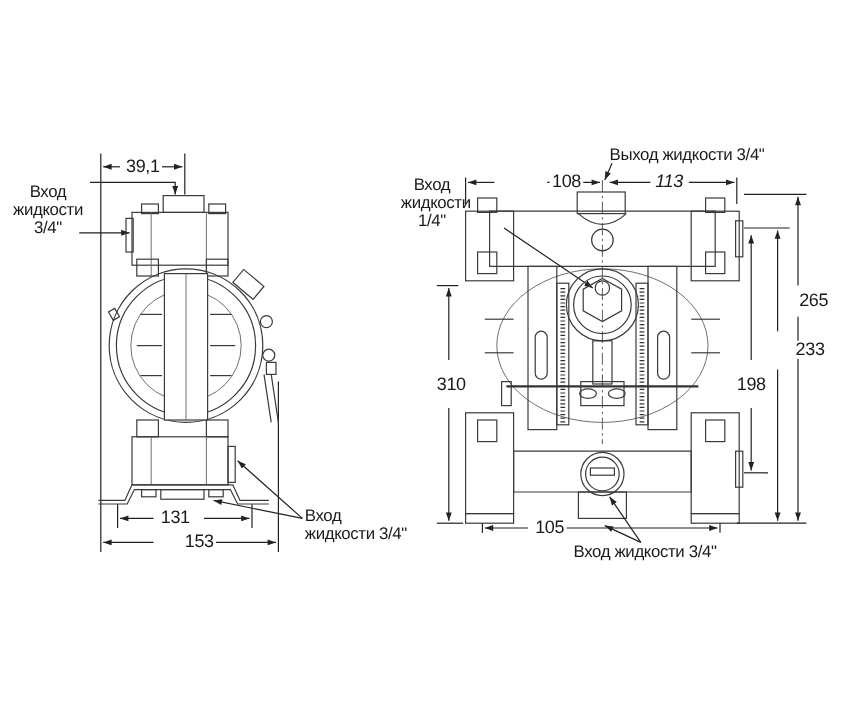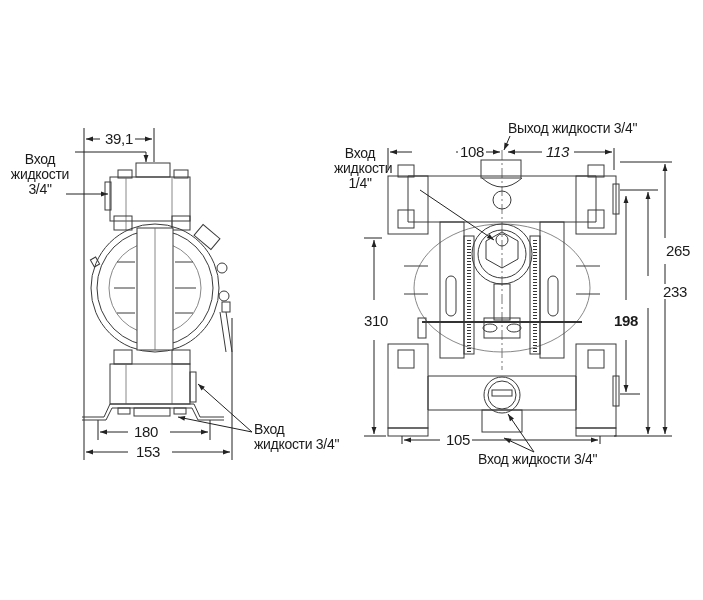--- a/index.html
+++ b/index.html
@@ -194,29 +194,29 @@
 <div class="txt num" style="left:103px; top:131px;">39,1</div>
 <div class="txt c" style="left:8px; top:152px; width:64px;">
   <div>Вход</div>
   <div>жидкости</div>
   <div>3/4"</div>
 </div>
 <div class="txt" style="left:254px; top:422px;">
   <div>Вход</div>
   <div>жидкости 3/4"</div>
 </div>
-<div class="txt num" style="left:132px; top:424px;">180</div>
-<div class="txt num" style="left:134px; top:444px;">153</div>
+<div class="txt num" style="left:132px; top:424px;">131</div>
+<div class="txt num" style="left:152px; top:444px;">153</div>
 
 <div class="txt" style="left:508px; top:121px;">Выход  жидкости  3/4"</div>
 <div class="txt c" style="left:334px; top:146px; width:52px;">
   <div>Вход</div>
   <div>жидкости</div>
   <div>1/4"</div>
 </div>
 <div class="txt num" style="left:422px; top:144px;margin-left:36px;">108</div>
 <div class="txt num" style="left:544px; top:144px;font-style:italic;">113</div>
 <div class="txt num" style="left:362px; top:313px;">310</div>
-<div class="txt num" style="left:612px; top:313px;font-weight:bold;">198</div>
+<div class="txt num" style="left:612px; top:313px;">198</div>
 <div class="txt num" style="left:634px; top:284px;margin-left:27px;">233</div>
 <div class="txt num" style="left:652px; top:243px;margin-left:12px;">265</div>
 <div class="txt num" style="left:444px; top:432px;">105</div>
 <div class="txt" style="left:478px; top:452px;">Вход  жидкости  3/4"</div>
 
 </body></html>

